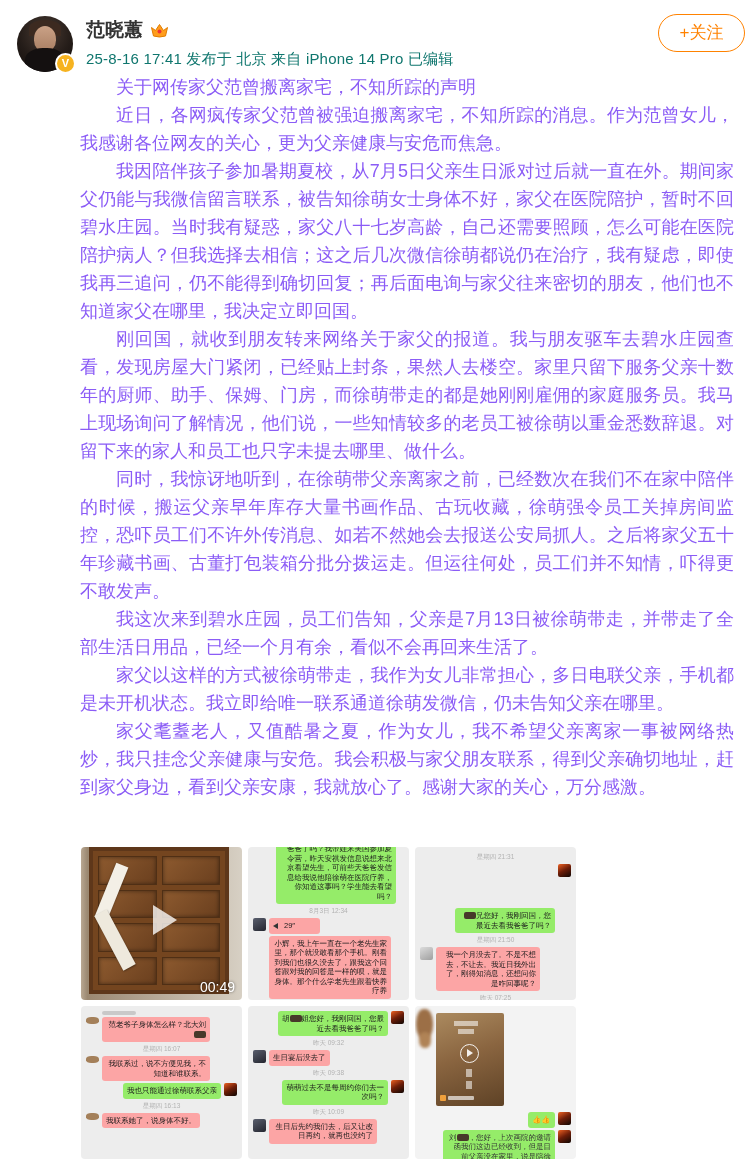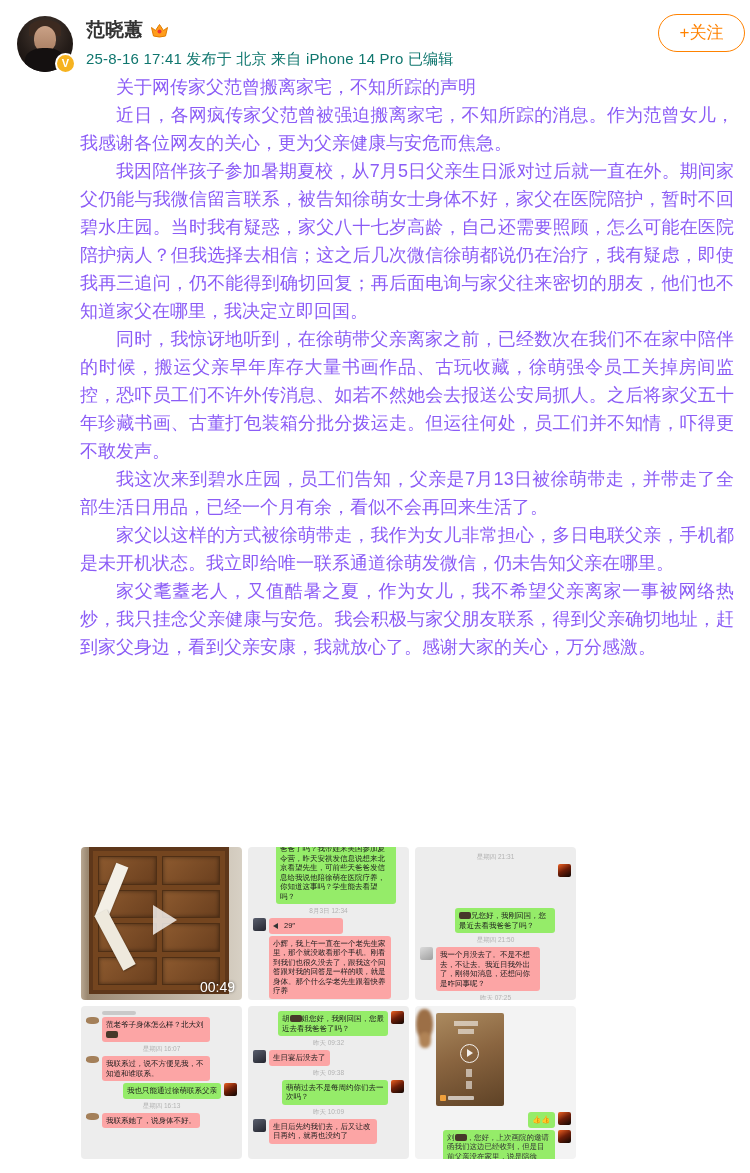--- a/index.html
+++ b/index.html
@@ -50,31 +50,31 @@
             border-left:24px solid rgba(255,255,255,.78);
             border-top:15px solid transparent;border-bottom:15px solid transparent;}
   .duration{position:absolute;right:7px;bottom:5px;color:#fff;font-size:14px;
             text-shadow:0 0 3px rgba(0,0,0,.6);}
 
   
   .chat{background:#ededed;padding:5px;font-size:7.5px;line-height:9.5px;color:#1b1b1b;}
   .c-time{text-align:center;color:#b2b2b2;font-size:6.5px;line-height:8px;margin:3px 0;}
   .c-row{display:flex;gap:3px;margin:2px 0;align-items:flex-start;}
   .c-row.r{justify-content:flex-end;}
-  .bub{padding:3px 4px;border-radius:3px;max-width:114px;box-sizing:border-box;}
+  .bub{padding:3px 4px;border-radius:3px;max-width:114px;box-sizing:border-box;text-align:right;}
   .bub.g{background:#95ec69;}
   .bub.w{background:#fca5a5;}
   .c-av{width:13px;height:13px;border-radius:2px;flex:0 0 13px;}
   .c-av.red{background:linear-gradient(150deg,#d9561e 8%,#6d1d08 48%,#1c0a04 92%);}
   .c-av.gray{background:linear-gradient(150deg,#dcdcdc,#9f9f9f);}
   .c-av.dark{background:linear-gradient(150deg,#5a5f6e,#23252e);}
   .c-av.blot{background:#a4805a;filter:blur(.6px);border-radius:40%;}
   .blot{display:inline-block;width:12px;height:7px;background:#47382a;border-radius:2px;
         vertical-align:-1px;filter:blur(.5px);}
-  .voice-bub{display:flex;align-items:center;gap:6px;width:74px;}
+  .voice-bub{display:flex;align-items:center;gap:6px;width:51px;}
   .spk{display:inline-block;width:0;height:0;border-right:5px solid #333;
        border-top:3px solid transparent;border-bottom:3px solid transparent;}
   .garble{height:4px;width:34px;background:#c9c9c9;border-radius:2px;filter:blur(.6px);margin:0 0 2px 16px;}
 
   
   .art-cell{background:#f3f3f3;}
   .art-blot{position:absolute;left:1px;top:3px;width:17px;height:30px;background:#9c6f46;
             border-radius:45%;filter:blur(1.5px);}
   .art-blot2{position:absolute;left:4px;top:26px;width:12px;height:16px;background:#b08356;
             border-radius:45%;filter:blur(1.5px);}
@@ -113,20 +113,21 @@
       </span>
     </div>
     <div class="meta">25-8-16 17:41 发布于 北京 来自 iPhone 14 Pro 已编辑</div>
     <div class="follow-btn">+关注</div>
   </div>
 
   <div class="article">
     <p class="title">关于网传家父范曾搬离家宅，不知所踪的声明</p>
     <p>近日，各网疯传家父范曾被强迫搬离家宅，不知所踪的消息。作为范曾女儿，我感谢各位网友的关心，更为父亲健康与安危而焦急。</p>
     <p>我因陪伴孩子参加暑期夏校，从7月5日父亲生日派对过后就一直在外。期间家父仍能与我微信留言联系，被告知徐萌女士身体不好，家父在医院陪护，暂时不回碧水庄园。当时我有疑惑，家父八十七岁高龄，自己还需要照顾，怎么可能在医院陪护病人？但我选择去相信；这之后几次微信徐萌都说仍在治疗，我有疑虑，即使我再三追问，仍不能得到确切回复；再后面电询与家父往来密切的朋友，他们也不知道家父在哪里，我决定立即回国。</p>
+    <p>刚回国，就收到朋友转来网络关于家父的报道。我与朋友驱车去碧水庄园查看，发现房屋大门紧闭，已经贴上封条，果然人去楼空。家里只留下服务父亲十数年的厨师、助手、保姆、门房，而徐萌带走的都是她刚刚雇佣的家庭服务员。我马上现场询问了解情况，他们说，一些知情较多的老员工被徐萌以重金悉数辞退。对留下来的家人和员工也只字未提去哪里、做什么。</p>
     <p>同时，我惊讶地听到，在徐萌带父亲离家之前，已经数次在我们不在家中陪伴的时候，搬运父亲早年库存大量书画作品、古玩收藏，徐萌强令员工关掉房间监控，恐吓员工们不许外传消息、如若不然她会去报送公安局抓人。之后将家父五十年珍藏书画、古董打包装箱分批分拨运走。但运往何处，员工们并不知情，吓得更不敢发声。</p>
     <p>我这次来到碧水庄园，员工们告知，父亲是7月13日被徐萌带走，并带走了全部生活日用品，已经一个月有余，看似不会再回来生活了。</p>
     <p>家父以这样的方式被徐萌带走，我作为女儿非常担心，多日电联父亲，手机都是未开机状态。我立即给唯一联系通道徐萌发微信，仍未告知父亲在哪里。</p>
     <p>家父耄耋老人，又值酷暑之夏，作为女儿，我不希望父亲离家一事被网络热炒，我只挂念父亲健康与安危。我会积极与家父朋友联系，得到父亲确切地址，赶到家父身边，看到父亲安康，我就放心了。感谢大家的关心，万分感激。</p>
   </div>
 
   <div class="grid">
 
     <div class="cell door-cell">
       <div class="door">

